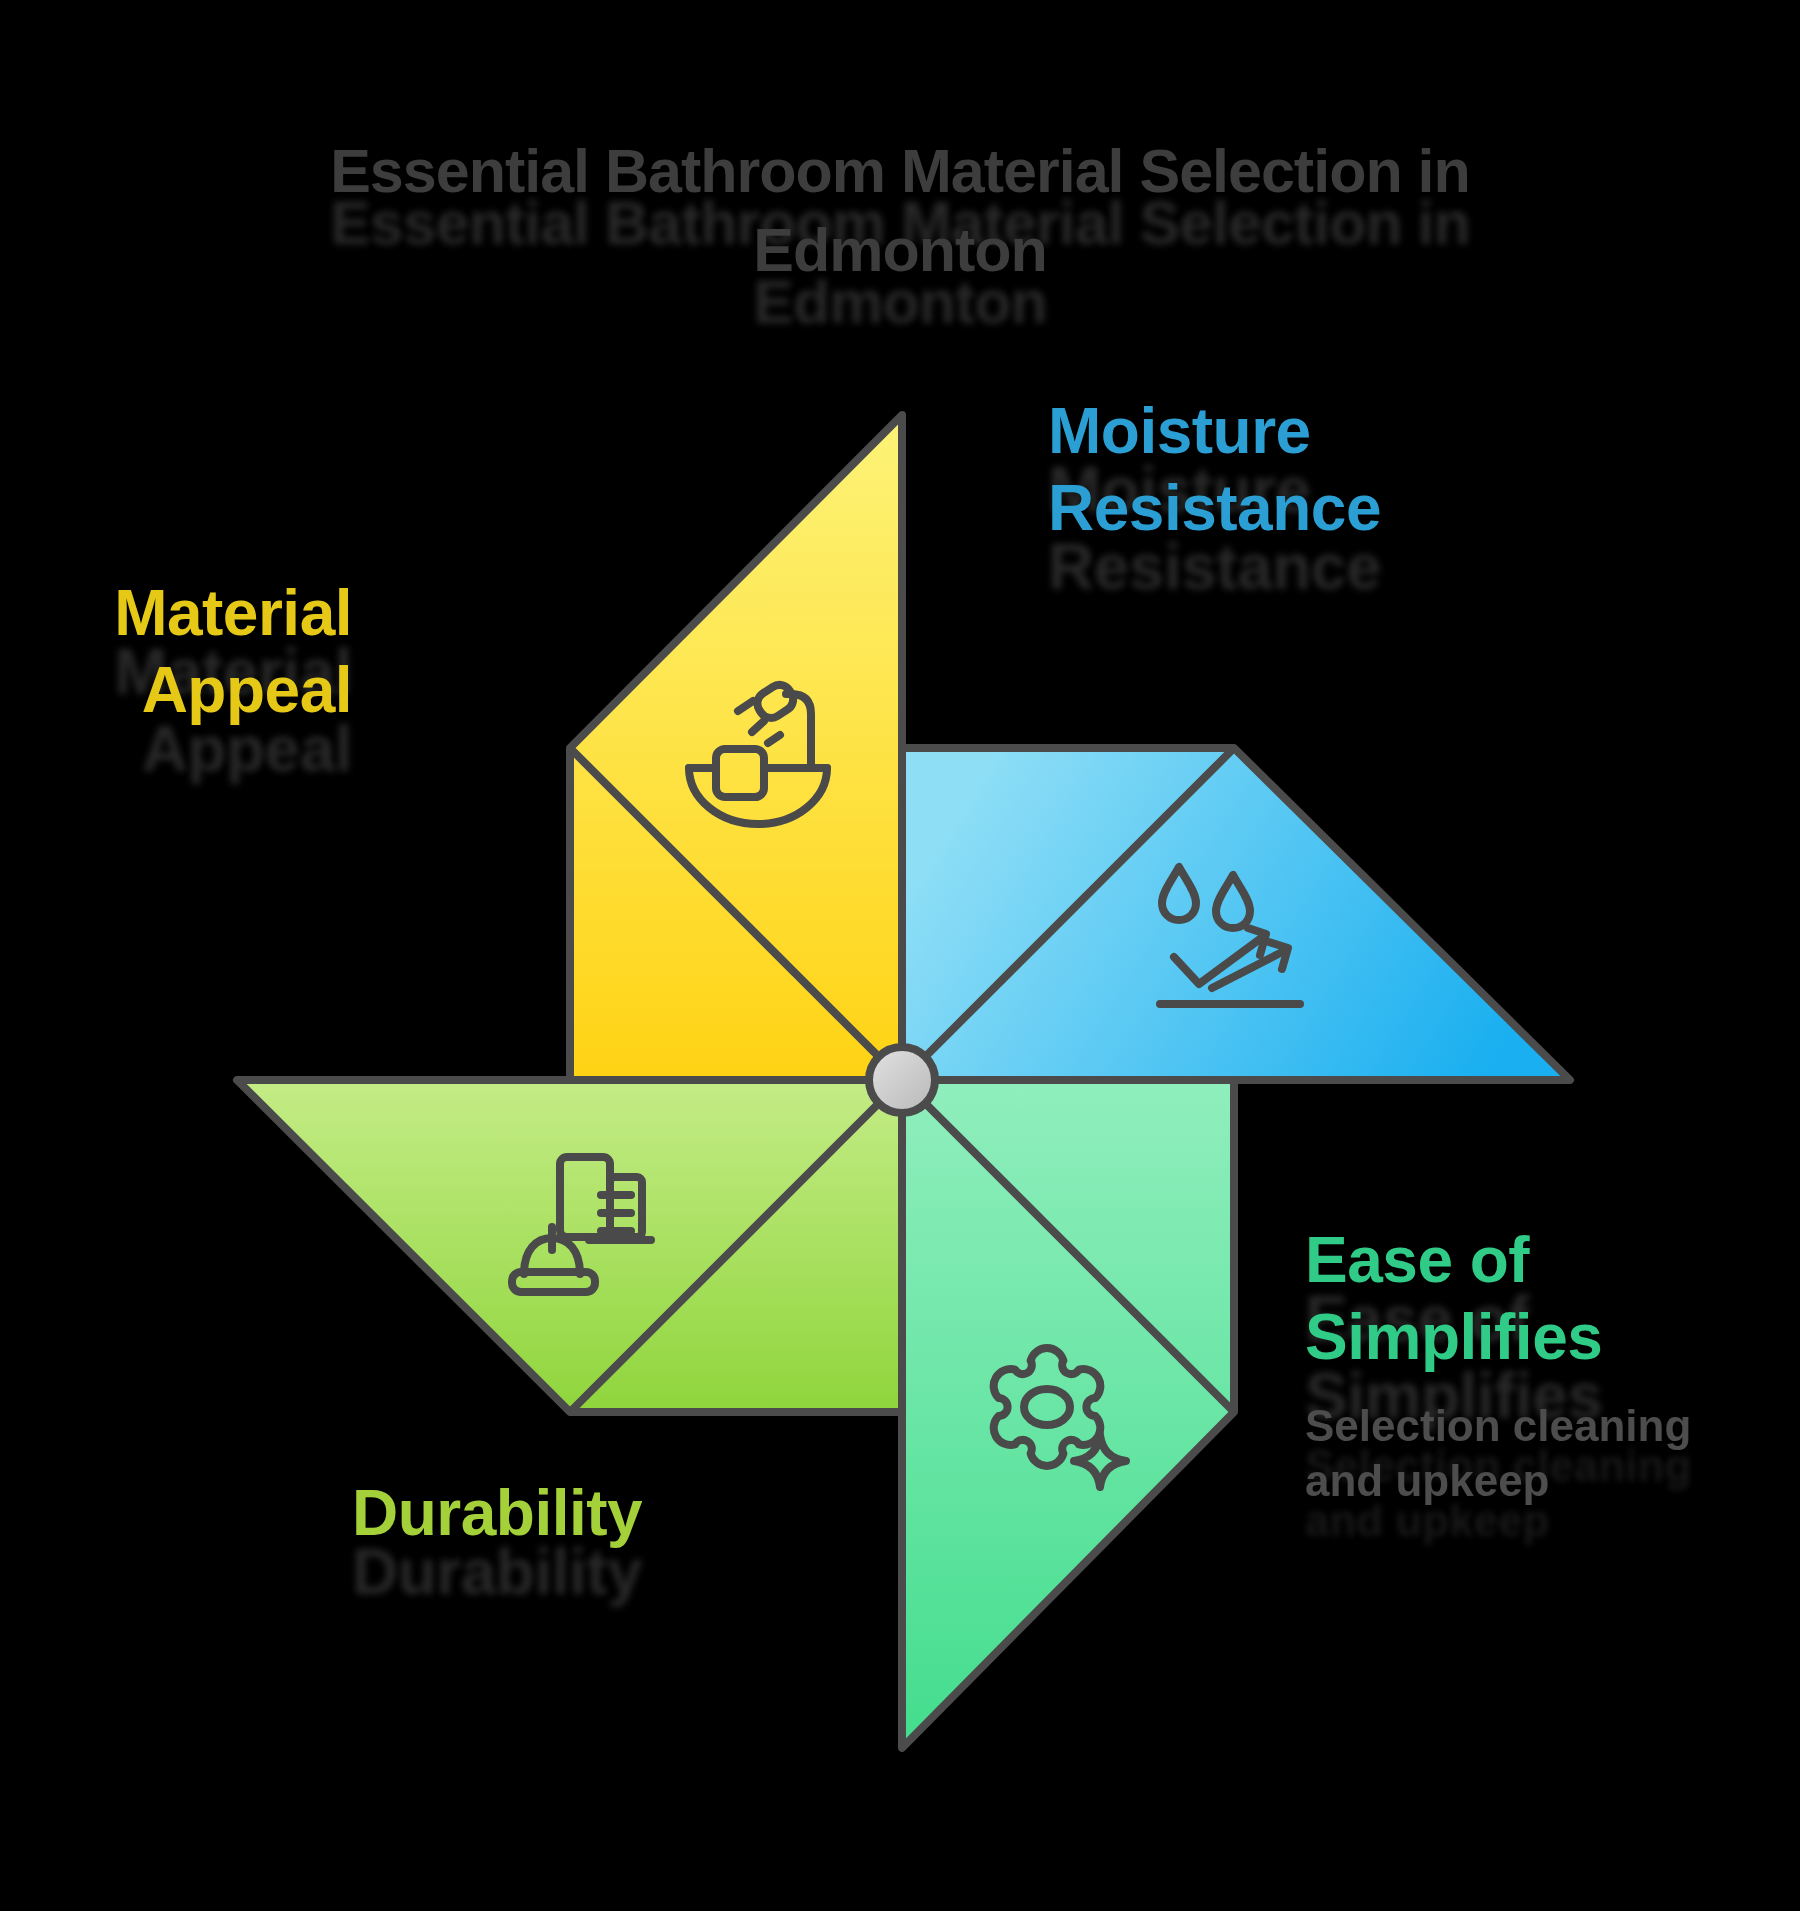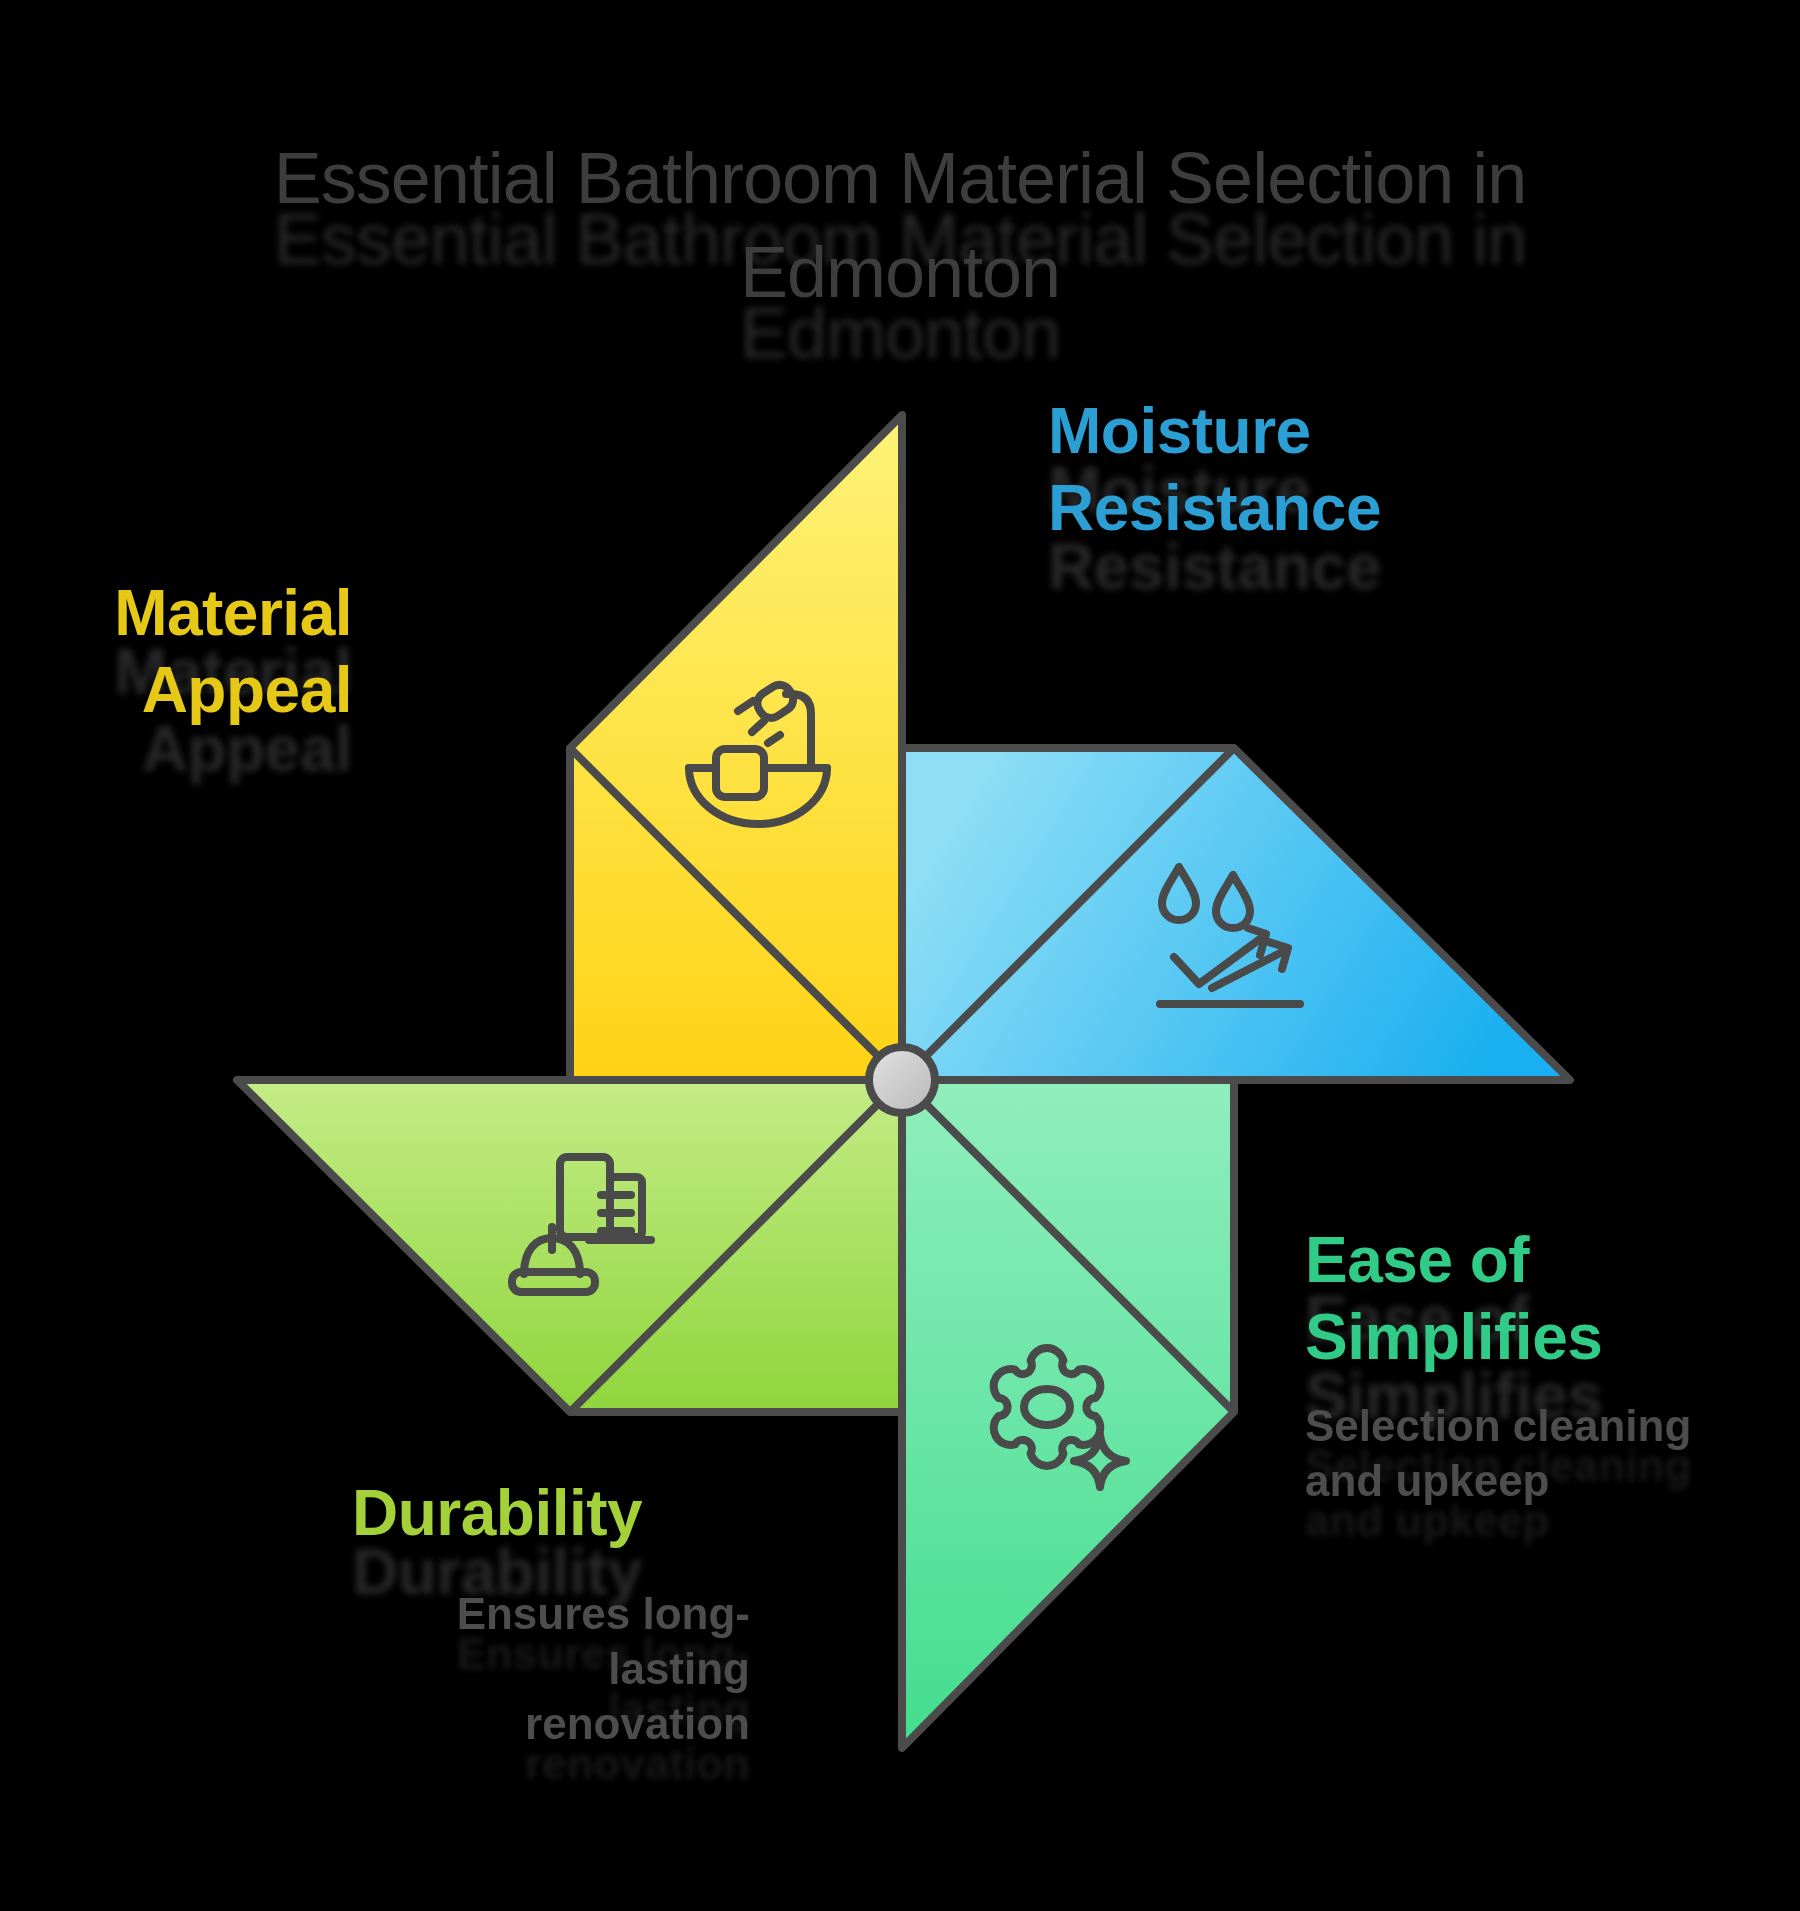--- a/index.html
+++ b/index.html
@@ -6,21 +6,21 @@
   body{
     width:1800px;height:1911px;
     background:#000000;
     font-family:"Liberation Sans","DejaVu Sans",sans-serif;
     overflow:hidden;
   }
   .stage{position:relative;width:1800px;height:1911px;}
   .art{position:absolute;left:0;top:0;width:1800px;height:1911px;}
   .title{
     position:absolute;left:50px;top:132px;width:1700px;
-    text-align:center;font-weight:normal;font-size:72px;line-height:1.3;
+    text-align:center;font-weight:bold;font-size:61px;line-height:1.3;
     letter-spacing:-1px;white-space:pre-line;
     text-shadow:0 .85em 7px rgba(90,90,90,.45);
   }
   .heading{
     position:absolute;font-weight:bold;font-size:64px;line-height:1.2;
     letter-spacing:-.5px;white-space:pre-line;
     text-shadow:0 .92em 7px rgba(90,90,90,.45);
   }
   .desc{
     position:absolute;font-weight:bold;font-size:44px;line-height:1.25;
@@ -130,16 +130,14 @@
 
   <div class="heading h-aesthetic" style="color: rgb(229, 201, 22);">Material
 Appeal</div>
 
   <div class="heading h-maintenance" style="color: rgb(47, 203, 135);">Ease of
 Simplifies</div>
   <div class="desc d-maintenance" style="color: rgb(77, 77, 77);">Selection cleaning
 and upkeep</div>
 
   <div class="heading h-durability" style="color: rgb(164, 209, 57);">Durability</div>
-  <div class="desc d-durability" style="color: rgb(77, 77, 77);">Ensures long-lasting
-renovation</div>
 
 </div>
 
 </body></html>

